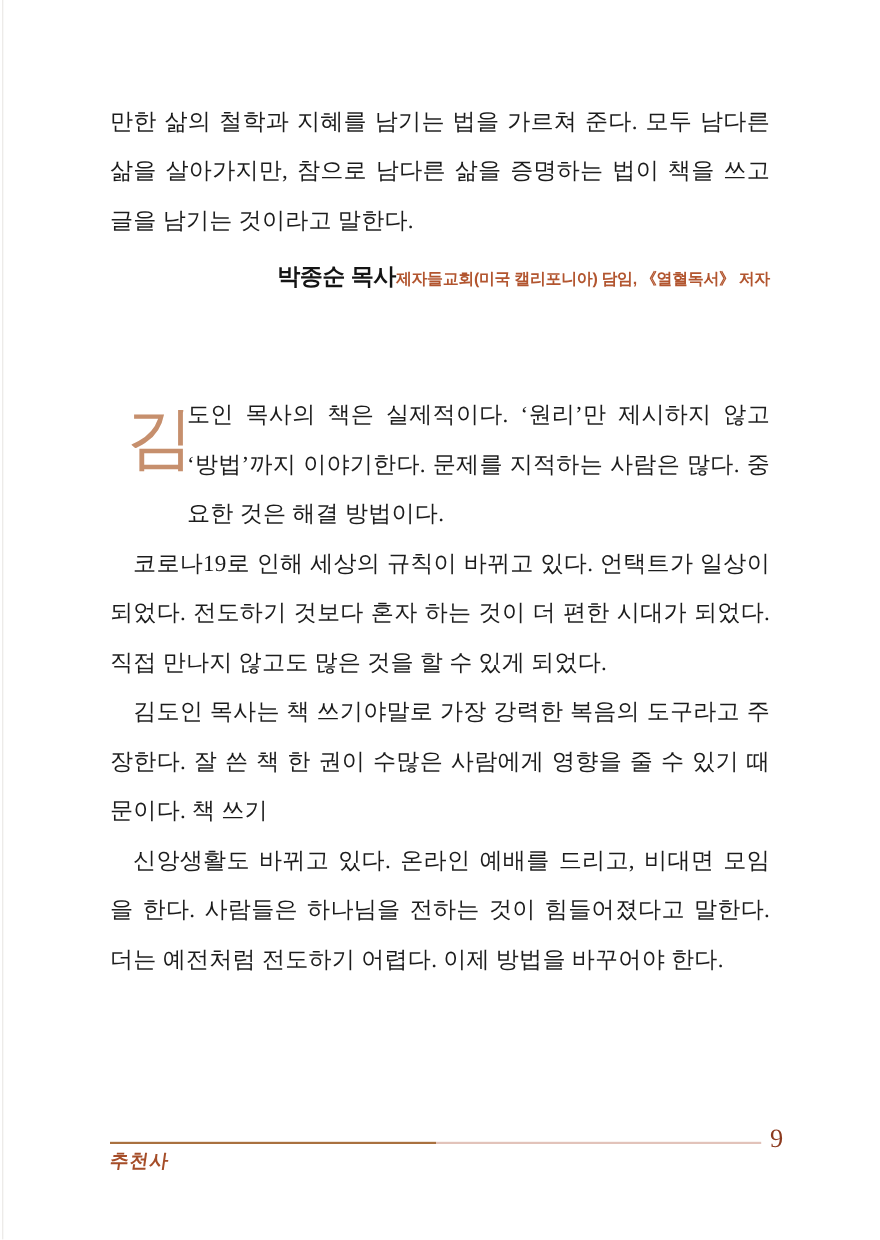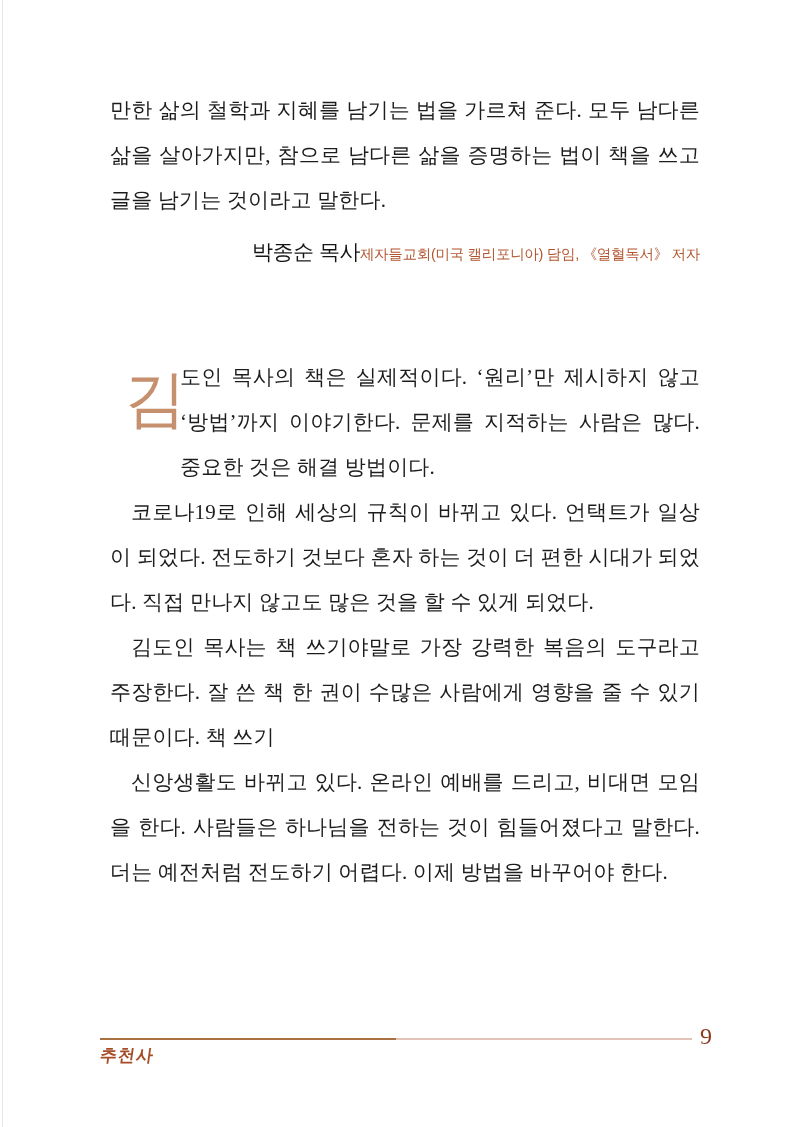--- a/index.html
+++ b/index.html
@@ -17,21 +17,21 @@
 
   .page-edge {
     position: absolute;
     left: 2px; top: 0; bottom: 0;
     width: 1px;
     background: #e9e7e4;
   }
 
   .content {
     position: absolute;
-    left: 110px;
+    left: 100px;
     right: 100px;
     top: 88px;
   }
 
   .body-par {
     margin: 0;
     font-size: 21px;
     line-height: 45px;
     text-align: justify;
     word-break: break-all;
@@ -42,27 +42,27 @@
 
   .attribution {
     margin-top: 14px;
     text-align: right;
     font-family: "Liberation Sans", "DejaVu Sans", sans-serif;
     line-height: 30px;
     white-space: nowrap;
   }
   .author-name {
     font-size: 21px;
-    font-weight: normal;
+    font-weight: bold;
     color: #141414;
     letter-spacing: -0.5px;
   }
   .author-title {
     font-size: 14.5px;
-    font-weight: normal;
+    font-weight: bold;
     color: #b2552f;
     letter-spacing: -0.3px;
     text-align: right;
   }
 
   .section2 { margin-top: 86px; }
 
   .dropcap {
     float: left;
     width: 46px;

